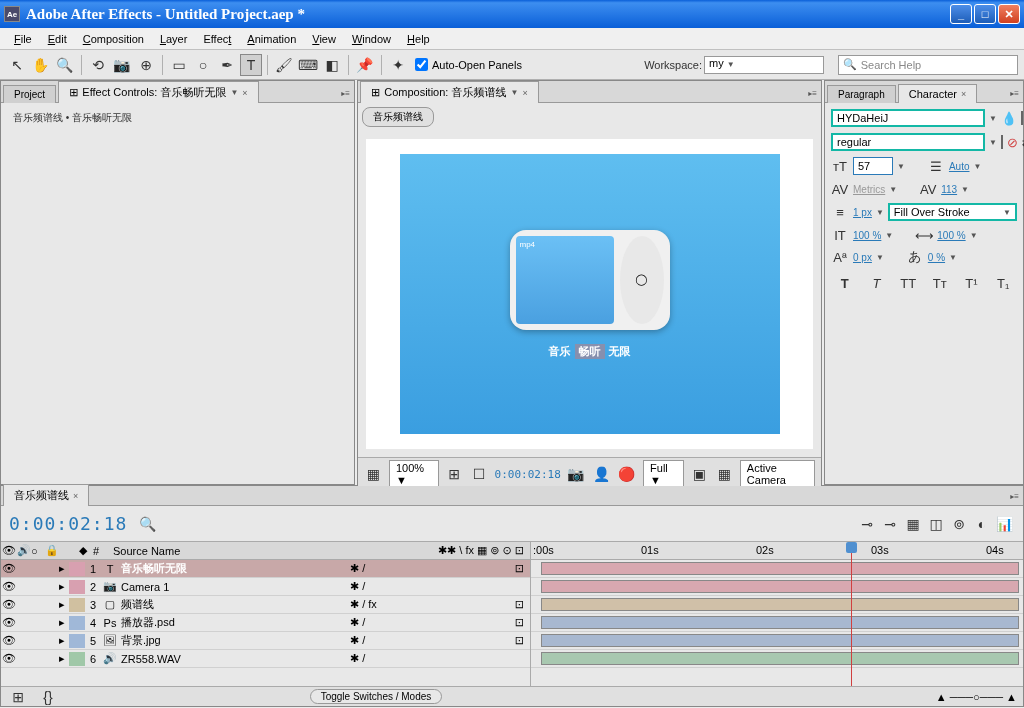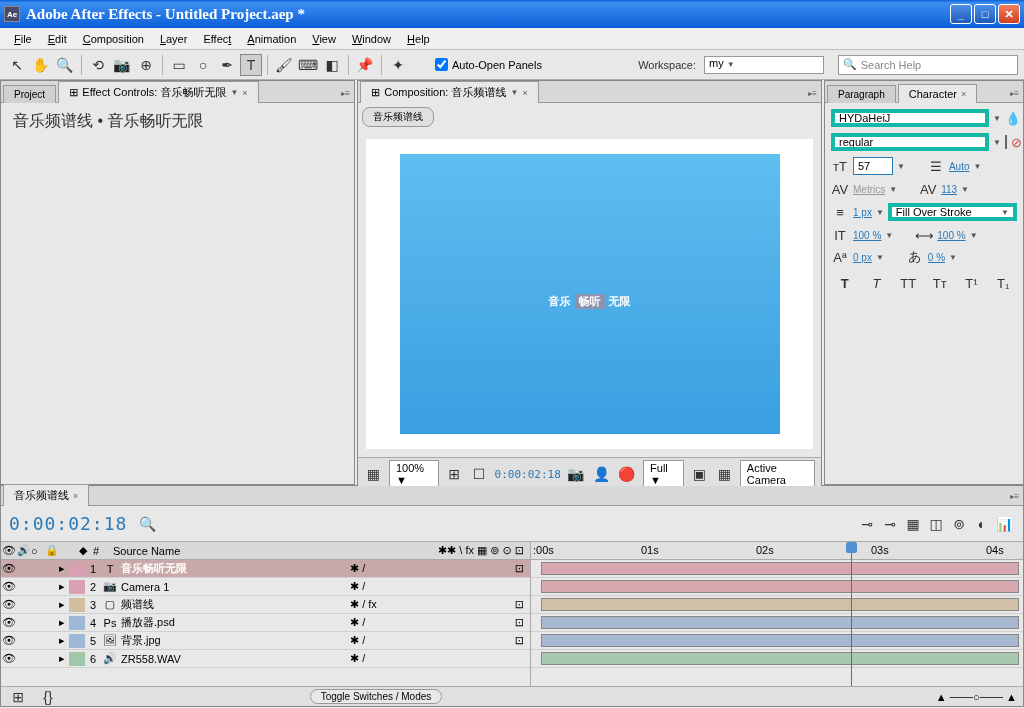--- a/index.html
+++ b/index.html
@@ -17,38 +17,38 @@
 
 .menubar { background: #f0f0f0; height: 22px; display: flex; align-items: center; padding: 0 6px; border-bottom: 1px solid #c0c0c0; text-align: right; }
 .menubar span { padding: 2px 8px; cursor: pointer; }
 .menubar span u { text-decoration: underline; }
 
 
 .toolbar { background: #e8e8e8; height: 30px; display: flex; align-items: center; padding: 2px 6px; border-bottom: 1px solid #b0b0b0; gap: 2px; }
 .tool-btn { width: 22px; height: 22px; border: 1px solid transparent; display: flex; align-items: center; justify-content: center; cursor: pointer; font-size: 14px; color: #333; }
 .tool-btn.active { background: #d0d0d0; border-color: #888; }
 .tool-sep { width: 1px; height: 20px; background: #b0b0b0; margin: 0 3px; }
-.checkbox-label { display: flex; align-items: center; gap: 4px; margin-left: 24px; }
-.workspace-label { margin-left: auto; margin-right: 6px; color: #333; }
+.checkbox-label { display: flex; align-items: center; gap: 4px; margin-left: 4px; }
+.workspace-label { margin-left: auto; color: #333; }
 .workspace-sel { width: 120px; height: 18px; border: 1px solid #999; background: white; padding: 0 4px; }
 .search-box { display: flex; align-items: center; border: 1px solid #999; background: white; height: 20px; margin-left: 12px; width: 180px; padding: 0 4px; gap: 4px; }
 
 
 .main { display: flex; height: 405px; }
 .panel { border: 1px solid #888; background: #e8e8e8; display: flex; flex-direction: column; }
 .panel-tabs { display: flex; background: #d8d8d8; height: 22px; align-items: flex-end; border-bottom: 1px solid #999; }
 .panel-tab { padding: 3px 10px; background: #e8e8e8; border: 1px solid #999; border-bottom: none; margin-left: 2px; margin-bottom: -1px; cursor: pointer; font-size: 10px; display: flex; align-items: center; gap: 4px; }
 .panel-tab.inactive { background: #d0d0d0; }
 .tab-close { font-size: 9px; color: #666; }
 .panel-body { flex: 1; background: #e8e8e8; padding: 4px; overflow: hidden; }
 
 
 .left-col { width: 355px; display: flex; flex-direction: column; }
 .left-col .panel { flex: 1; }
-.effect-controls-header { padding: 4px 8px; font-size: 16px; color: #333; }
+.effect-controls-header { padding: 4px 8px; font-size: 10px; color: #333; }
 
 
 .center-col { flex: 1; display: flex; flex-direction: column; margin: 0 2px; }
 .comp-panel { flex: 1; }
 .comp-breadcrumb { padding: 4px; }
 .comp-breadcrumb-btn { background: #e0e0e0; border: 1px solid #999; border-radius: 8px; padding: 2px 10px; font-size: 10px; display: inline-block; }
 .comp-viewer { background: white; margin: 8px; height: 310px; position: relative; display: flex; align-items: center; justify-content: center; }
 .comp-content { background: linear-gradient(to bottom, #5fbef0, #3a9ee0); width: 380px; height: 280px; position: relative; display: flex; flex-direction: column; align-items: center; justify-content: center; }
 .mp4-player { background: #f0f0f0; width: 160px; height: 100px; border-radius: 16px; display: flex; padding: 6px; gap: 6px; box-shadow: 0 2px 6px rgba(0,0,0,0.3); }
 .mp4-screen { flex: 1; background: linear-gradient(#6bc0f5, #4aa0e0); border-radius: 4px; position: relative; }
@@ -57,21 +57,21 @@
 .text-highlight { background: rgba(200, 120, 120, 0.5); padding: 0 4px; position: relative; }
 .comp-footer { display: flex; align-items: center; gap: 6px; padding: 2px 6px; background: #e0e0e0; border-top: 1px solid #aaa; font-size: 10px; }
 .comp-footer .sel { border: 1px solid #999; padding: 1px 6px; background: white; }
 .comp-footer .timecode { color: #2a7ab8; font-family: monospace; }
 
 
 .right-col { width: 200px; display: flex; flex-direction: column; }
 .char-panel { flex: 1; }
 .char-body { padding: 6px; display: flex; flex-direction: column; gap: 6px; }
 .char-row { display: flex; align-items: center; gap: 4px; }
-.char-input { border: 4px solid #14b8a6; background: white; padding: 1px 4px; height: 18px; }
+.char-input { border: 2px solid #14b8a6; background: white; padding: 1px 4px; height: 18px; }
 .char-input.active { border: 1px solid #2a7ab8; }
 .char-link { color: #2a7ab8; text-decoration: underline; font-size: 10px; }
 .char-dim { color: #999; text-decoration: underline; font-size: 10px; }
 .color-swatch { width: 20px; height: 14px; border: 1px solid #666; }
 .arrow-dn { font-size: 8px; color: #555; }
 .char-icon { width: 18px; height: 16px; display: flex; align-items: center; justify-content: center; font-size: 13px; color: #333; }
 
 
 .timeline-panel { border: 1px solid #888; background: #e8e8e8; height: 222px; display: flex; flex-direction: column; }
 .tl-tabs { display: flex; background: #d8d8d8; height: 20px; align-items: flex-end; border-bottom: 1px solid #999; }
@@ -186,20 +186,26 @@
           <span class="arrow-dn">▼</span>
           <span class="tab-close">×</span>
         </div>
         <span class="arrow-dn" style="margin-left:auto;padding:4px">▸≡</span>
       </div>
       <div class="comp-breadcrumb">
         <span class="comp-breadcrumb-btn">音乐频谱线</span>
       </div>
       <div class="comp-viewer">
         <div class="comp-content">
+          <div class="mp4-player">
+            <div class="mp4-screen">
+                <span style="position:absolute;left:4px;top:4px;font-size:8px;color:#fff">mp4</span>
+              </div>
+            <div class="mp4-controls">◯</div>
+          </div>
           <div class="comp-text">
             <span>音乐</span>
             <span class="text-highlight">
               <span>畅听</span>
             </span>
             <span>无限</span>
           </div>
         </div>
       </div>
       <div class="comp-footer">

